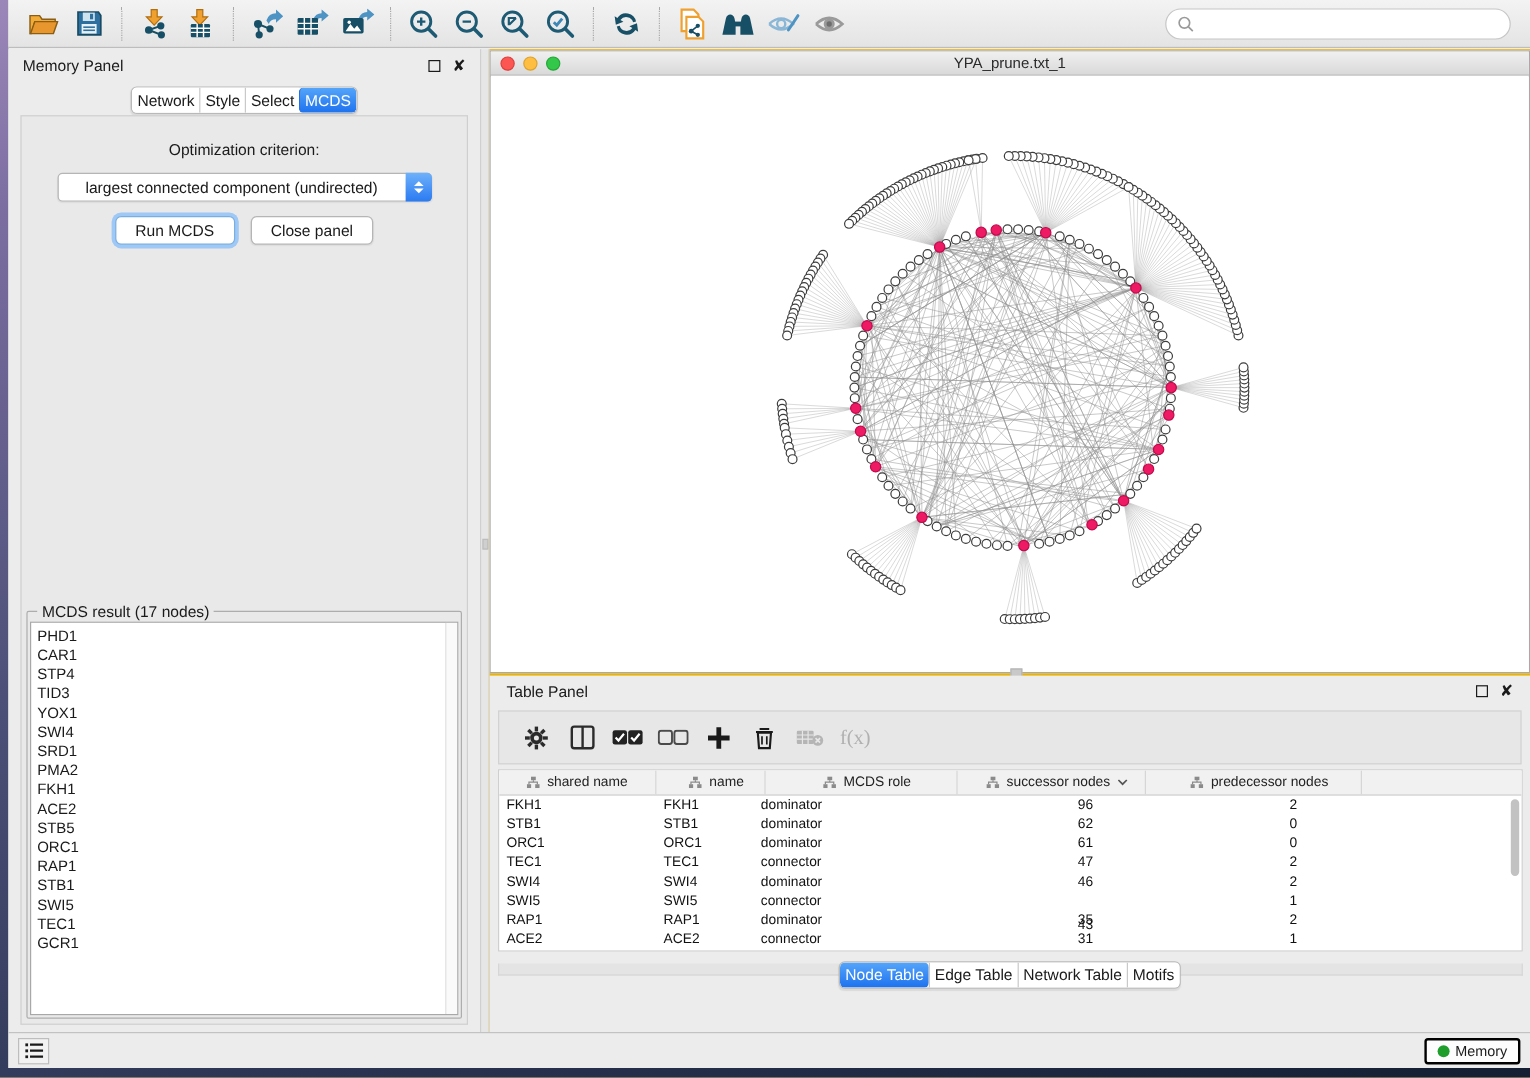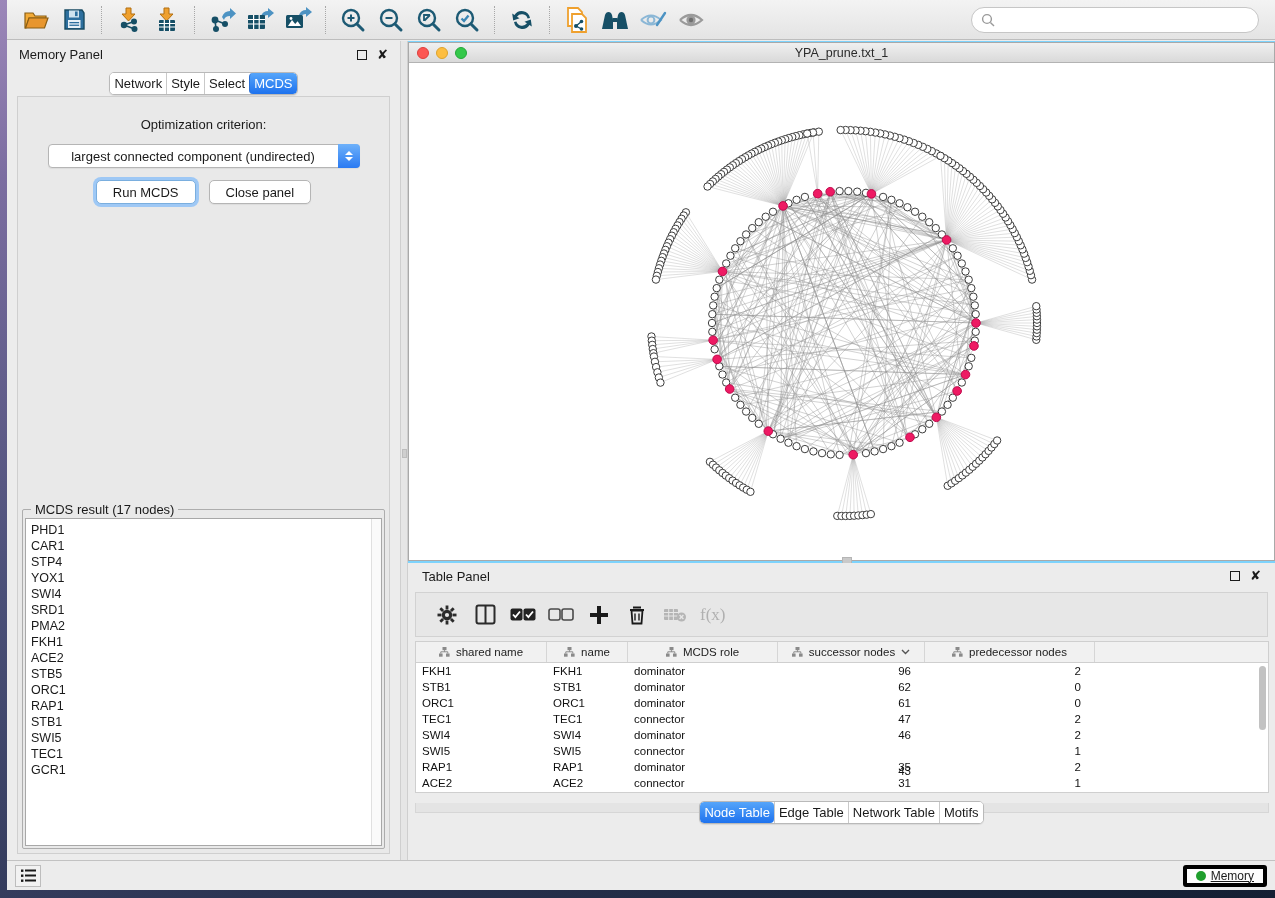--- a/index.html
+++ b/index.html
@@ -60,21 +60,21 @@
   .list-items { flex:1; padding:3px 0 0 5px; }
   .list-item { font-size:12.5px; line-height:16px; }
   .list-scroll { width:10px; background:#fafafa; border-left:1px solid #e0e0e0; }
 
   
   .v-splitter { position:absolute; left:393px; top:41px; width:8px; bottom:30px; background:#e6e6e6;
     border-left:1px solid #cfcfcf; border-right:1px solid #cfcfcf; }
   .v-splitter .grab { position:absolute; top:408px; left:1px; width:5px; height:9px; background:#cfcfcf; border:1px solid #bdbdbd; }
 
   
-  .net-region { position:absolute; left:401px; top:41px; right:0; bottom:30px; background:#7dd3fc; }
+  .net-region { position:absolute; left:401px; top:41px; right:0; bottom:30px; background:#eab308; }
   .net-window { position:absolute; left:0; top:1px; right:0; height:519px; border:1px solid #a9a9a9;
     background:#fff; }
   .net-titlebar { height:20px; background:linear-gradient(#f0f0f0,#d9d9d9); border-bottom:1px solid #b3b3b3;
     display:flex; align-items:center; padding:0 8px; position:relative; }
   .traffic { display:flex; gap:7px; }
   .tl { width:12px; height:12px; border-radius:50%; }
   .tl.red { background:#fc5652; border:1px solid #de3f3c; }
   .tl.yellow { background:#fdbe41; border:1px solid #ddA32c; }
   .tl.green { background:#34c84a; border:1px solid #24a738; }
   .net-title { position:absolute; left:0; right:0; text-align:center; font-size:12.5px; color:#2a2a2a; }
@@ -83,37 +83,37 @@
 
   
   .table-panel { position:absolute; left:0; top:522px; right:0; bottom:0; background:#ececec; }
   .tp-titlebar { height:26px; display:flex; align-items:center; padding:0 14px; }
   .tp-toolbar { margin:3px 7px 0 7px; height:45px; background:#e7e7e7; border:1px solid #d2d2d2;
     display:flex; align-items:center; padding:0 12px; gap:0; }
   .tpb { width:38px; height:34px; display:flex; align-items:center; justify-content:center; }
   .fx-label { font-family:"Liberation Serif","DejaVu Serif",serif; font-size:17px; color:#b0b0b0; margin-left:6px; }
 
   .table-wrap { position:absolute; left:7px; right:6px; top:78px; bottom:67px; background:#fff; border:1px solid #cfcfcf; overflow:hidden; }
-  .grid-header { display:flex; height:21px; background:#f1f1f1; border-bottom:1px solid #cfcfcf; }
+  .grid-header { display:flex; height:21px; background:#f1f1f1; border-bottom:1px solid #cfcfcf;gap:10px; }
   .gh-cell { display:flex; align-items:center; justify-content:center; gap:6px; font-size:11.5px; color:#222;
     border-right:1px solid #d6d6d6; position:relative; }
   .grid-row { display:flex; height:16px; align-items:center; }
   .gr-cell { font-size:11.5px; color:#111; padding:0 6px; white-space:nowrap; overflow:hidden; }
   .num { text-align:right; }
   .mac-thumb { position:absolute; right:2px; top:24px; width:7px; height:64px; background:#c2c2c2; border-radius:4px; }
 
   .tp-tabs { position:absolute; left:0; right:0; bottom:36px; display:flex; justify-content:center; }
   .tp-strip { position:absolute; left:7px; right:6px; bottom:47px; height:10px; background:#e4e4e4; border:1px solid #d6d6d6; border-top:none; }
 
   
   .status-bar { position:absolute; left:0; right:0; bottom:0; height:30px; background:#ececec;
     border-top:1px solid #c2c2c2; display:flex; align-items:center; padding:0 8px; }
   .sb-left-btn { width:26px; height:22px; background:#f2f2f2; border:1px solid #bdbdbd; display:flex; align-items:center; justify-content:center; }
-  .memory-btn { margin-left:auto; height:22px; background:#fdfdfd; border:4px solid #000000; border-radius:3px;
-    display:flex; align-items:center; gap:5px; padding:0 9px; font-size:12px;text-decoration:underline; }
+  .memory-btn { margin-left:auto; height:22px; background:#fdfdfd; border:2px solid #000000; border-radius:3px;
+    display:flex; align-items:center; gap:5px; padding:0 9px; font-size:12px; }
   .mem-dot { width:10px; height:10px; border-radius:50%; background:#1f9e2c; }
   svg { display:block; }
 </style>
 </head>
 <body>
 
 <div class="app-window">
 
   <div class="toolbar">
     <div class="tb-btn">
@@ -283,20 +283,21 @@
         <div class="push-btn focused">Run MCDS</div>
         <div class="push-btn">Close panel</div>
       </div>
       <div class="groupbox">
         <span class="groupbox-title">MCDS result (17 nodes)</span>
         <div class="listbox">
           <div class="list-items" id="mcds-list">
               <div class="list-item">PHD1</div>
               <div class="list-item">CAR1</div>
               <div class="list-item">STP4</div>
+              <div class="list-item">TID3</div>
               <div class="list-item">YOX1</div>
               <div class="list-item">SWI4</div>
               <div class="list-item">SRD1</div>
               <div class="list-item">PMA2</div>
               <div class="list-item">FKH1</div>
               <div class="list-item">ACE2</div>
               <div class="list-item">STB5</div>
               <div class="list-item">ORC1</div>
               <div class="list-item">RAP1</div>
               <div class="list-item">STB1</div>

